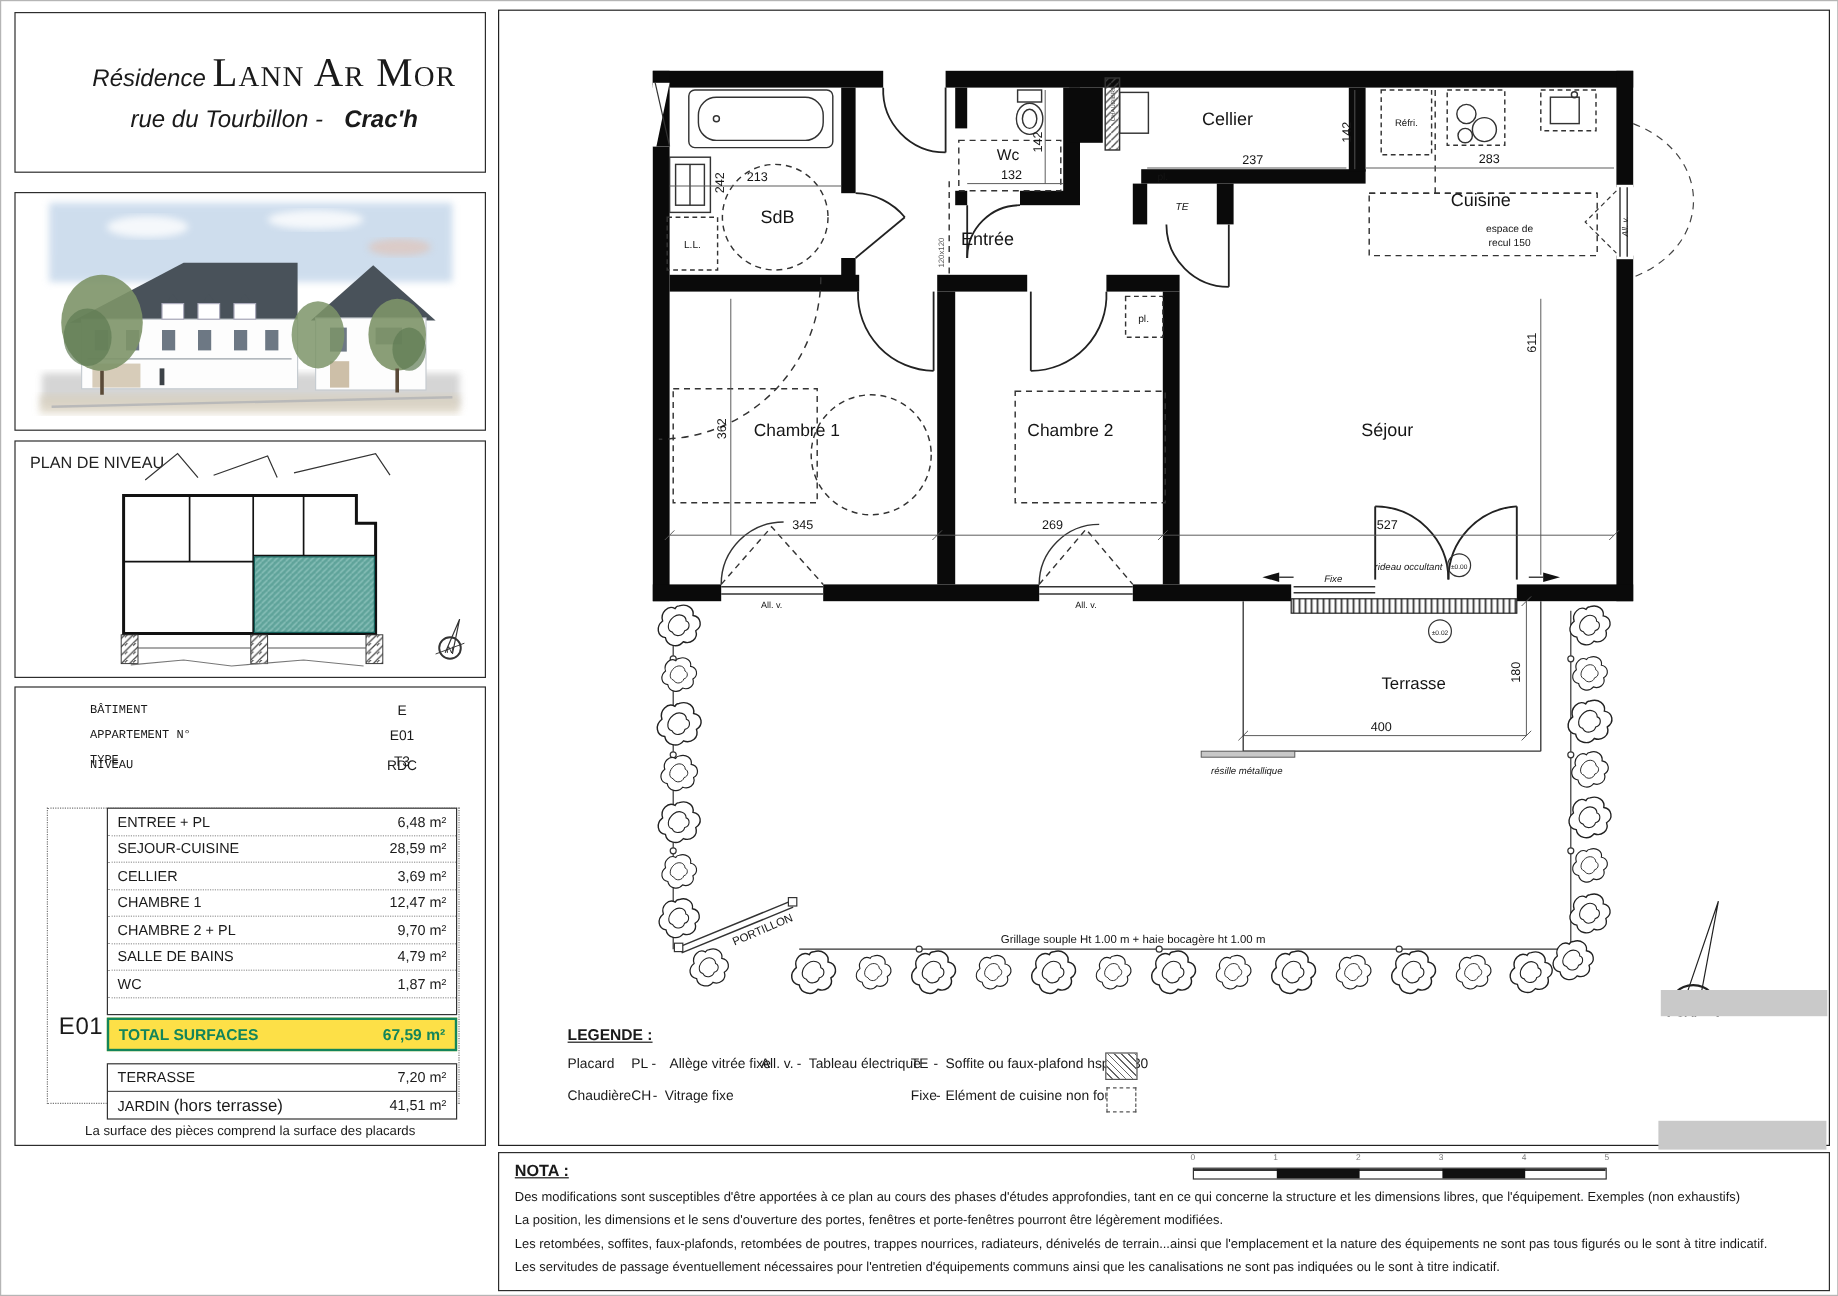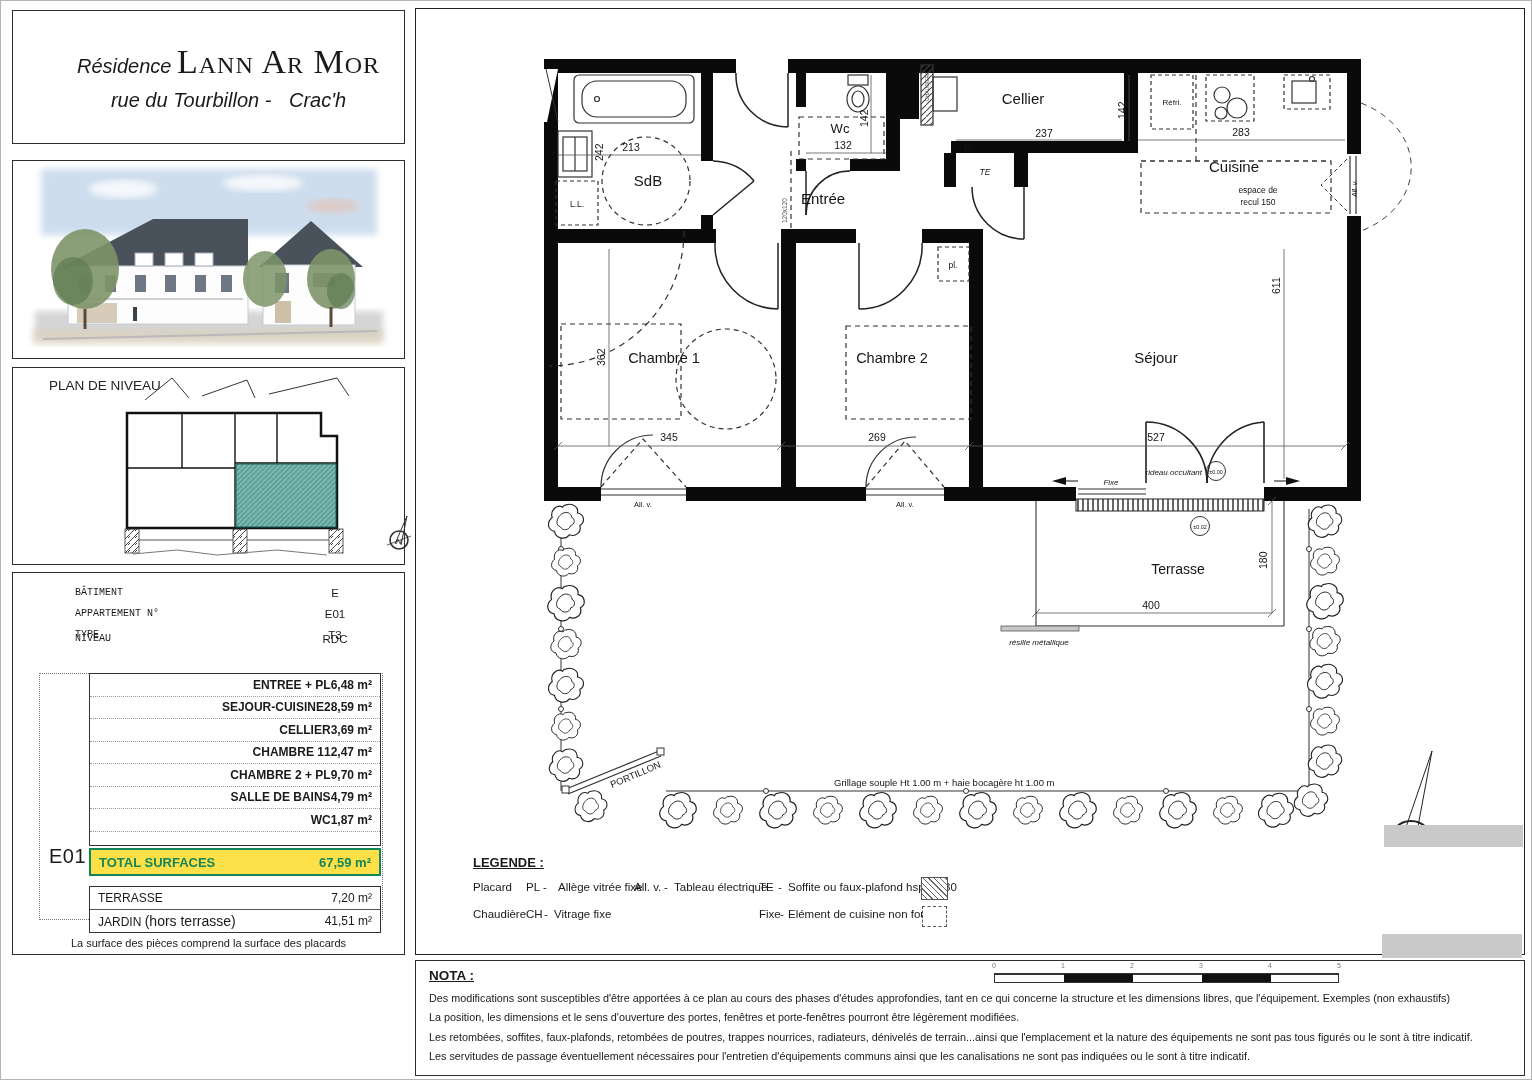--- a/index.html
+++ b/index.html
@@ -8,39 +8,39 @@
   .frame{position:absolute;inset:0;border:1px solid #b5b5b5;pointer-events:none;}
   .box{position:absolute;background:#fff;border:1.4px solid #2d2d2d;box-sizing:border-box;}
 
   
   .title-box{left:12px;top:10px;width:393px;height:134px;display:flex;flex-direction:column;
              justify-content:center;align-items:center;gap:8px;padding-left:40px;}
   .res-line{font-size:20px;font-style:italic;}
   .res-name{font-family:"Liberation Serif",serif;font-style:normal;font-variant:small-caps;
             font-size:34px;letter-spacing:1px;}
   .addr-line{font-size:20px;font-style:italic;}
-  .addr-city{font-weight:normal;margin-left:12px;}
+  .addr-city{font-weight:bold;margin-left:12px;}
 
   
   .sketch-box{left:12px;top:160px;width:393px;height:199px;}
-  .niveau-box{left:12px;top:367px;width:393px;height:198px;padding-left:24px;}
+  .niveau-box{left:12px;top:367px;width:393px;height:198px;}
   .sketch-box svg,.niveau-box svg{display:block;}
 
   
   .table-box{left:12px;top:572px;width:393px;height:383px;font-size:12px;}
   .irow{position:absolute;left:62px;width:310px;height:18px;}
   .irow .il{position:absolute;left:0;top:0;font-size:10px;font-family:Liberation Mono, monospace;}
   .irow .iv{position:absolute;left:205px;width:110px;text-align:center;font-size:11.5px;}
   .e01-region{position:absolute;left:26px;top:100px;width:342px;height:245px;
               border:1.4px dotted #777;}
   .e01-big{position:absolute;left:36px;top:272px;font-size:20px;letter-spacing:.5px;}
   .surf-table{position:absolute;left:76px;top:100px;width:292px;border:1px solid #333;
               background:#fff;box-sizing:border-box;}
-  .srow{height:21.5px;border-bottom:1px dotted #9a9a9a;display:flex;justify-content:flex-end;
-        align-items:center;padding:0 8px;font-weight:bold;}
+  .srow{height:21.5px;border-bottom:1px dotted #9a9a9a;display:flex;justify-content:space-between;
+        align-items:center;padding:0 8px;}
   .srow:last-child{border-bottom:none;}
   .spacer{height:13px;}
   .total-row{position:absolute;left:76px;top:275px;width:292px;height:28px;border:2px solid #13855a;
              color:#13855a;font-weight:bold;display:flex;justify-content:space-between;
              align-items:center;padding:0 8px;box-sizing:border-box;font-size:13px;background:#fde047;}
   .extra-table{position:absolute;left:76px;top:313px;width:292px;border:1px solid #333;
                background:#fff;box-sizing:border-box;}
   .erow{height:22px;display:flex;justify-content:space-between;align-items:center;padding:0 8px;}
   .erow:first-child{border-bottom:1px solid #555;}
   .jsuffix{font-size:14px;}

